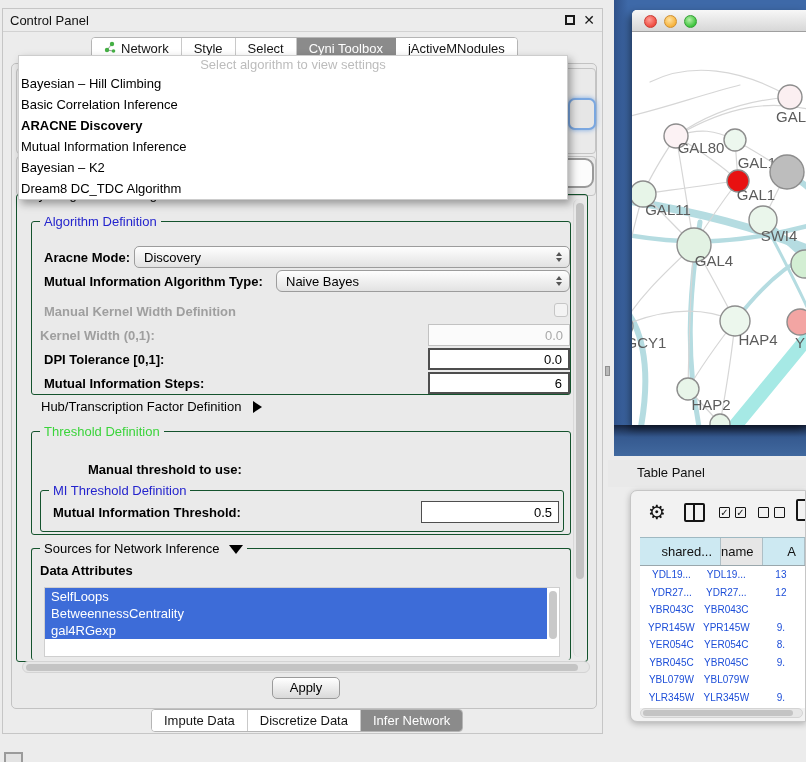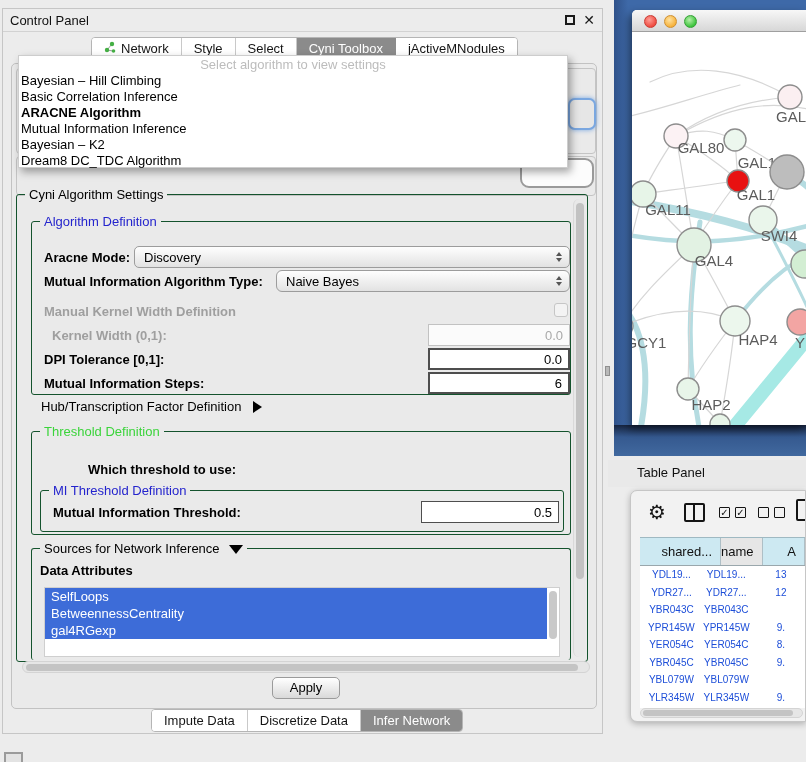--- a/index.html
+++ b/index.html
@@ -26,21 +26,21 @@
     background:#eaeaea; border:1px solid #c2c2c2; border-radius:5px; }
 
   
   .frag-box { position:absolute; border:1px solid #c4c4c4; border-radius:4px; background:#eaeaea; }
   #frag-combo { position:absolute; left:556px; top:34px; width:28px; height:32px; border-radius:7px;
     border:2px solid #7aa7e0; box-shadow:0 0 5px #7aa7e0; background:#e6e6e6; }
   #frag-ctl { position:absolute; left:508px; top:94px; width:74px; height:30px; border-radius:9px;
     border:2px solid #9a9a9a; background:#fcfcfc; }
 
   
-  #algo-popup { position:absolute; left:18px; top:55px; width:550px; height:113px; background:#fff;
+  #algo-popup { position:absolute; left:18px; top:55px; width:550px; height:145px; background:#fff;
     border:1px solid #cdcdcd; box-shadow:3px 4px 8px rgba(0,0,0,.35); z-index:40;
     display:flex; flex-direction:column; }
   #popup-ph { height:17px; text-align:center; color:#bcbcbc; font-size:13px; line-height:17px; }
   .pitem { flex:1; font-size:13px; line-height:16px; padding-left:2px; color:#000; display:flex; align-items:center; }
   .pitem.bold { font-weight:bold; }
 
   
   .group { position:absolute; border:1px solid #14532d; border-radius:3px; }
   .legend { position:absolute; top:-8px; left:8px; background:#eaeaea; padding:0 4px; font-size:13px;
     line-height:15px; color:#000; white-space:nowrap; }
@@ -191,39 +191,39 @@
             <span>Naive Bayes</span>
             <span class="spin">
                 <span class="tri-up"></span>
                 <span class="tri-dn"></span>
               </span>
           </div>
 
           <span class="lbl gray" style="left:12px;top:82px;">Manual Kernel Width Definition</span>
           <span class="chk" style="left:522px;top:81px;"></span>
 
-          <span class="lbl gray" style="left:20px;top:106px;text-align:right;">Kernel Width (0,1):</span>
+          <span class="lbl gray" style="left:8px;top:106px;text-align:right;">Kernel Width (0,1):</span>
           <input class="inp disabled" style="left: 396px; top: 102px; width: 142px;" readonly="" value="0.0">
 
           <span class="lbl" style="left:12px;top:130px;">DPI Tolerance [0,1]:</span>
           <input class="inp" style="left: 396px; top: 126px; width: 142px;" readonly="" value="0.0">
 
           <span class="lbl" style="left:12px;top:154px;">Mutual Information Steps:</span>
           <input class="inp" style="left: 396px; top: 150px; width: 142px;" readonly="" value="6">
         </div>
 
         <div style="position:absolute;left:24px;top:204px;font-size:13px;color:#000;">
           <span>Hub/Transcription Factor Definition</span>
           <span style="display:inline-block;margin-left:8px;width:0;height:0;border-top:6px solid transparent;border-bottom:6px solid transparent;border-left:9px solid #000;vertical-align:-2px;"></span>
         </div>
 
         <div class="group" style="left:14px;top:236px;width:540px;height:104px;">
           <span class="legend green">Threshold Definition</span>
 
-          <span class="lbl" style="left:56px;top:30px;">Which threshold to use:</span>
+          <span class="lbl" style="left:56px;top:30px;">Manual threshold to use:</span>
 
           <div class="group" style="left:8px;top:58px;width:524px;height:42px;">
             <span class="legend blue">MI Threshold Definition</span>
             <span class="lbl" style="left:12px;top:14px;">Mutual Information Threshold:</span>
             <input class="inp" style="left: 380px; top: 10px; width: 138px; border-width: 1.5px;" readonly="" value="0.5">
           </div>
         </div>
 
         <div class="group" style="left:14px;top:353px;width:540px;height:112px;border-bottom:none;">
           <span class="legend">
@@ -402,18 +402,18 @@
     </div>
     <div id="tbl-hscroll" class="htrack">
       <div class="hthumb" style="left:2px;top:1px;width:150px;height:6px;"></div>
     </div>
   </div>
 
 <div id="algo-popup">
       <div id="popup-ph">Select algorithm to view settings</div>
       <div class="pitem">Bayesian – Hill Climbing</div>
       <div class="pitem">Basic Correlation Inference</div>
-      <div class="pitem bold">ARACNE Algorithm</div>
+      <div class="pitem bold">ARACNE Discovery</div>
       <div class="pitem">Mutual Information Inference</div>
       <div class="pitem">Bayesian – K2</div>
       <div class="pitem">Dream8 DC_TDC Algorithm</div>
     </div>
   </div>
 
 </body></html>

